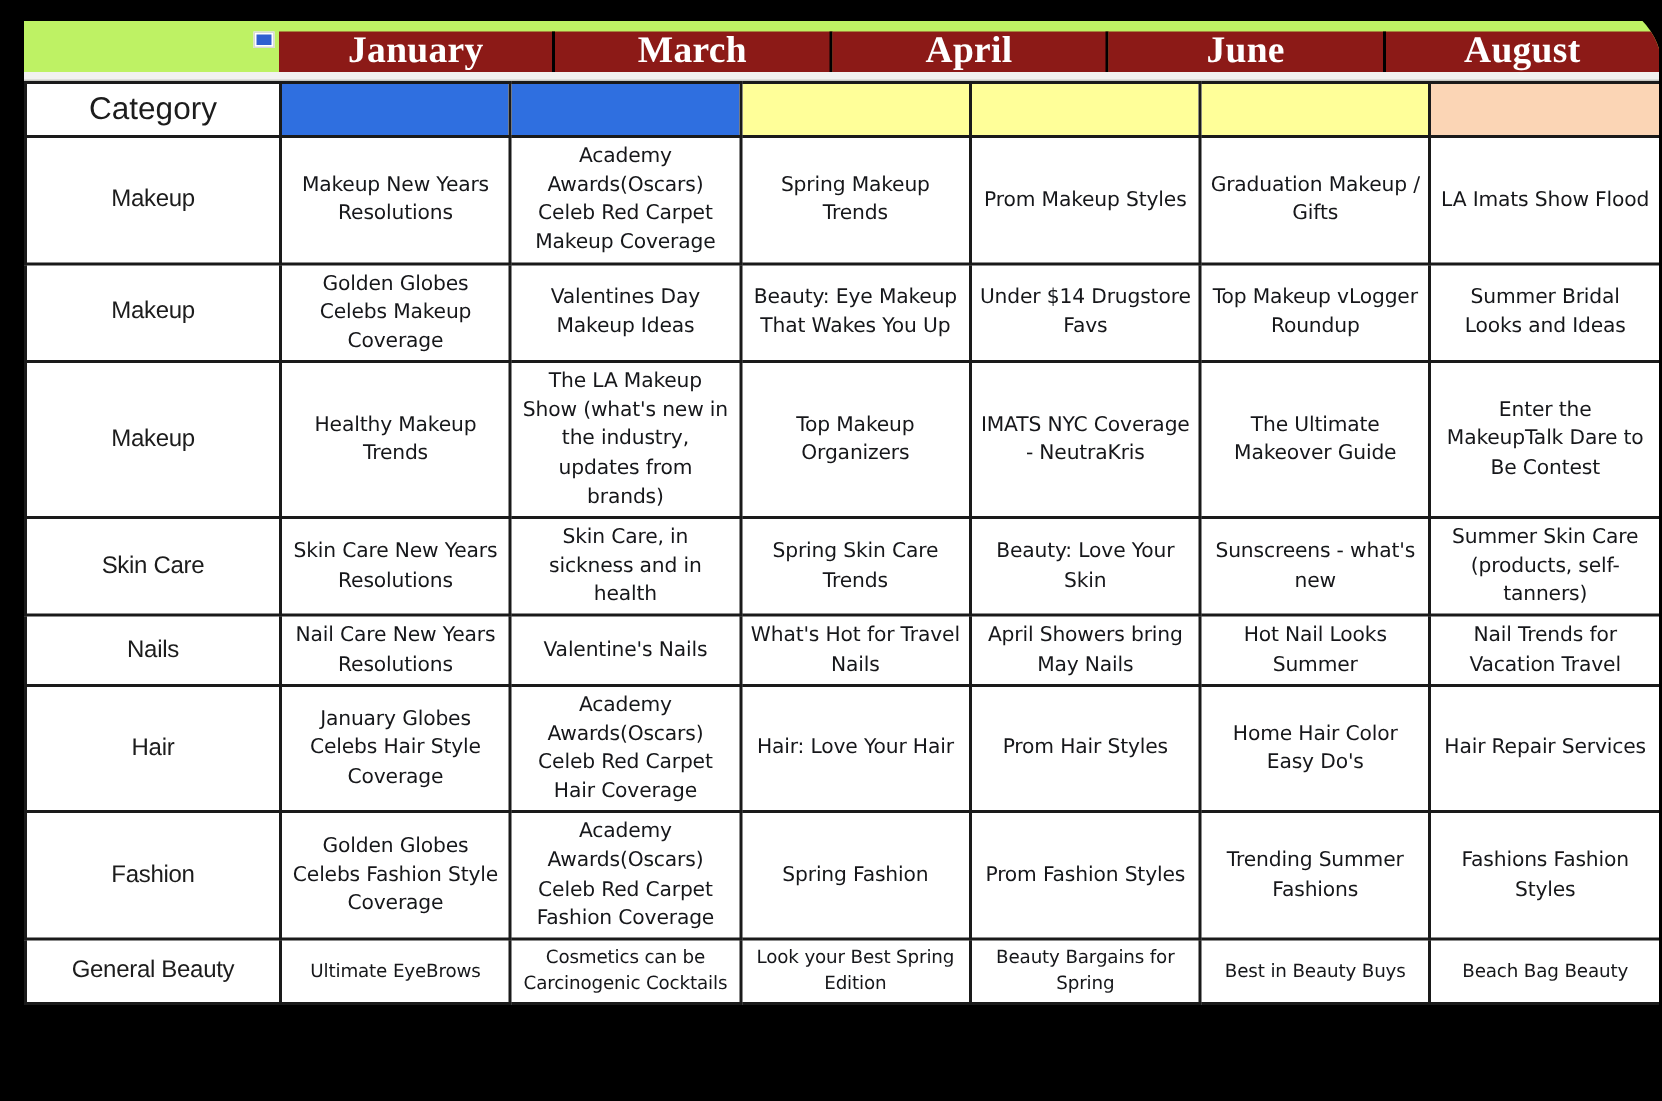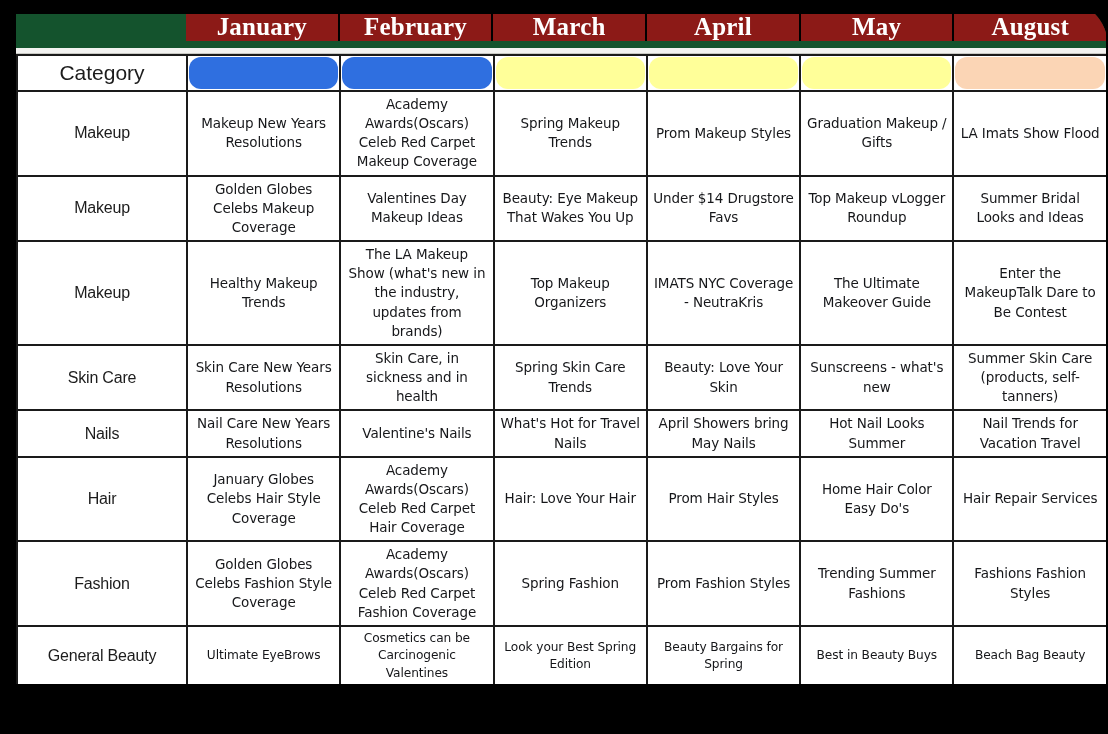--- a/index.html
+++ b/index.html
@@ -33,23 +33,23 @@
     top: 14px;
     width: 1090px;
     height: 670px;
     overflow: hidden;
   }
 
   
   #month-header {
     position: relative;
     height: 34px;
-    background: #14532d;
+    background: #bef264;
     display: flex;
-    align-items: flex-start;
+    align-items: flex-end;
   }
   .mh-spacer {
     width: 170px;
     flex: 0 0 170px;
     background: #000000;
     position: relative;
   }
   .mh-marker {
     position: absolute;
     right: 3px;
@@ -105,21 +105,21 @@
 
   table.grid td {
     border: 2px solid #1a1a1a;
     text-align: center;
     vertical-align: middle;
     background: #ffffff;
     padding: 3px 5px;
     box-sizing: border-box;
     overflow: hidden;
   }
-  table.grid tr.r-swatch td { padding: 0; height: 36px; border-radius: 14px; }
+  table.grid tr.r-swatch td { padding: 0; height: 36px; }
 
   td.cat-label {
     font-family: "Liberation Sans", sans-serif;
     font-size: 16px;
     color: #1c1c1c;
     text-align: center;
     letter-spacing: -0.2px;
     white-space: nowrap;
   }
   td.cat-head {
@@ -152,24 +152,23 @@
 
   <div id="sheet">
 
     <div id="month-header">
       <div class="mh-spacer">
         <div class="mh-marker">
             <i></i>
           </div>
       </div>
       <div class="mh-cell">January</div>
-      <div class="mh-cell">February</div>
       <div class="mh-cell">March</div>
       <div class="mh-cell">April</div>
-      <div class="mh-cell">May</div>
+      <div class="mh-cell">June</div>
       <div class="mh-cell">August</div>
     </div>
 
     <div id="gap-strip"></div>
 
     <table class="grid">
       <colgroup>
         <col class="c-cat">
         <col class="c-mon">
           <col class="c-mon">
@@ -259,21 +258,21 @@
             <td class="topic">Golden Globes Celebs Fashion Style Coverage</td>
             <td class="topic">Academy Awards(Oscars) Celeb Red Carpet Fashion Coverage</td>
             <td class="topic">Spring Fashion</td>
             <td class="topic">Prom Fashion Styles</td>
             <td class="topic">Trending Summer Fashions</td>
             <td class="topic">Fashions Fashion Styles</td>
           </tr>
           <tr>
             <td class="cat-label">General Beauty</td>
             <td class="topic small">Ultimate EyeBrows</td>
-            <td class="topic small">Cosmetics can be Carcinogenic Valentines</td>
+            <td class="topic small">Cosmetics can be Carcinogenic Cocktails</td>
             <td class="topic small">Look your Best Spring Edition</td>
             <td class="topic small">Beauty Bargains for Spring</td>
             <td class="topic small">Best in Beauty Buys</td>
             <td class="topic small">Beach Bag Beauty</td>
           </tr>
         </tbody>
     </table>
 
   </div>
 </div>

